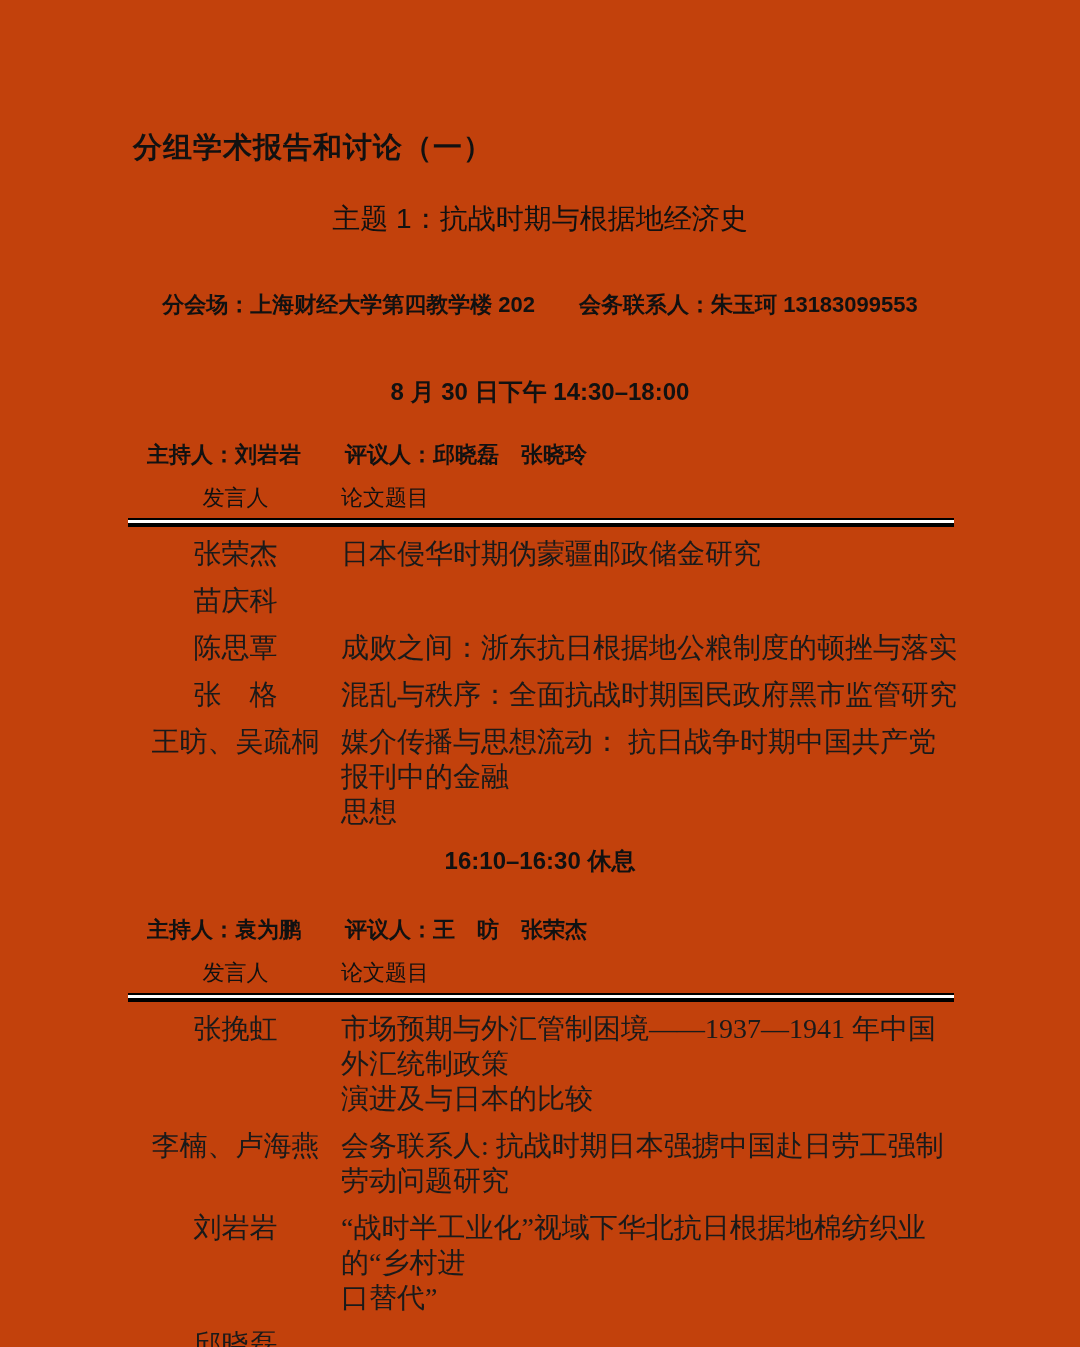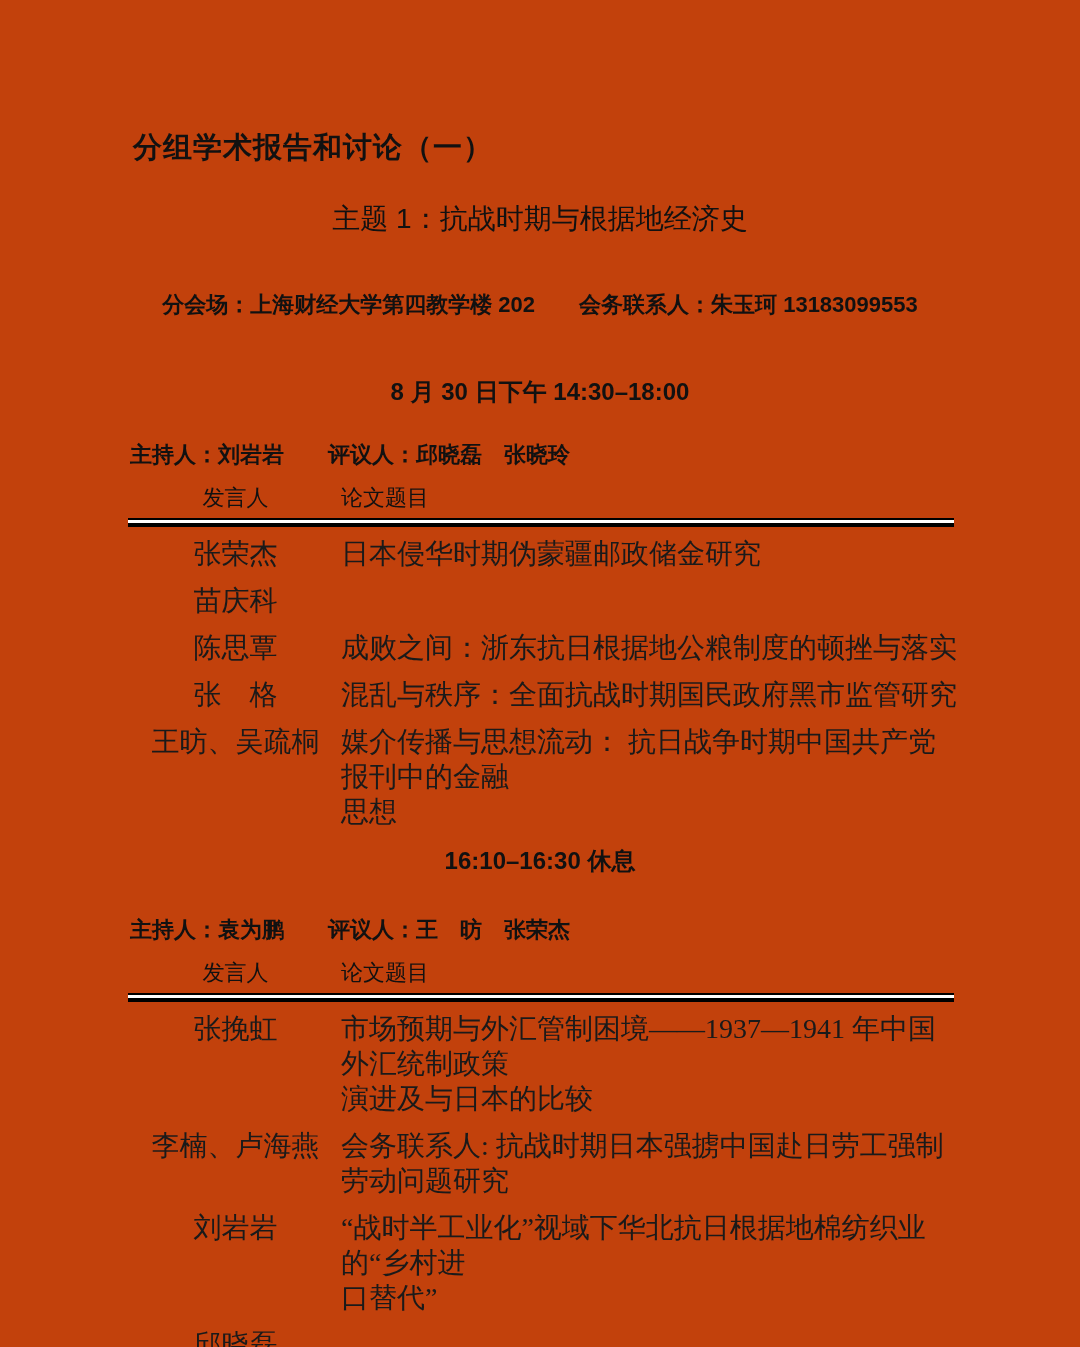--- a/index.html
+++ b/index.html
@@ -24,21 +24,21 @@
     position:absolute; left:0; top:274px; width:100%;
     text-align:center; font-size:22px; font-weight:700;margin-top:16px;
   }
   .time{
     position:absolute; left:0; width:100%;
     text-align:center; font-size:24px; font-weight:700;
   }
   .t1{top:376px;}
   .t2{top:845px;}
   .chairs{
-    position:absolute; left:130px;
+    position:absolute; left:147px;
     font-size:22px; font-weight:700;
   }
   .c1{top:440px;}
   .c2{top:915px;}
   .thead{
     position:absolute; left:130px;
     display:grid; grid-template-columns:211px 618px;
     font-size:22px; font-weight:400;
   }
   .th1{top:483px;}

